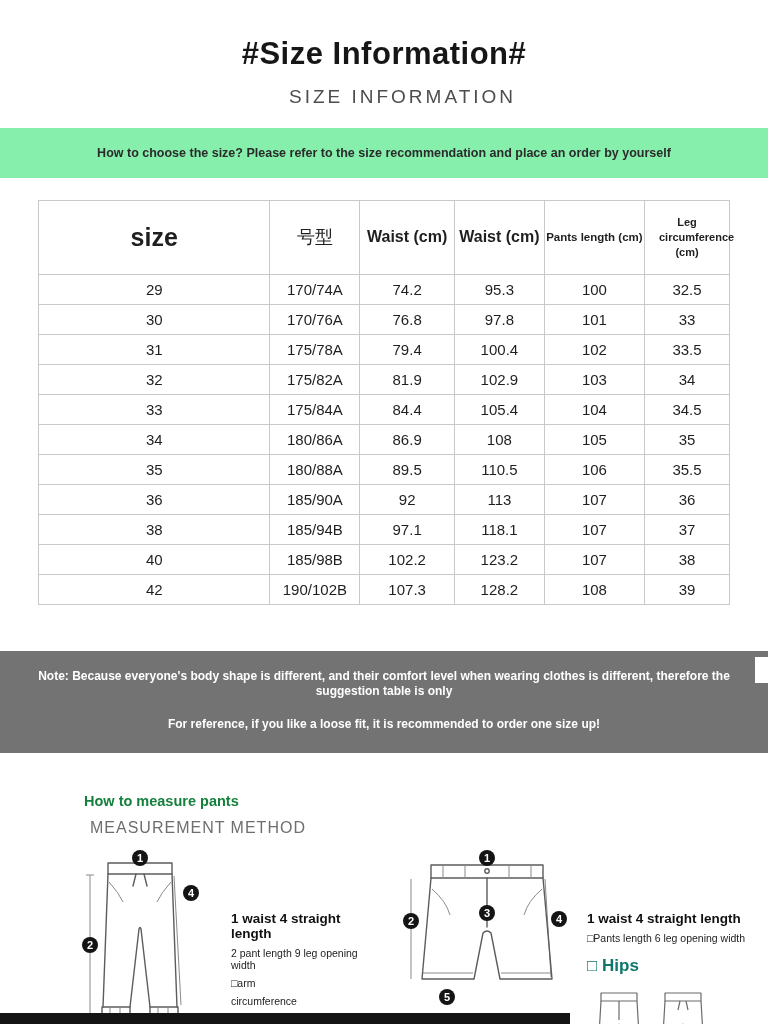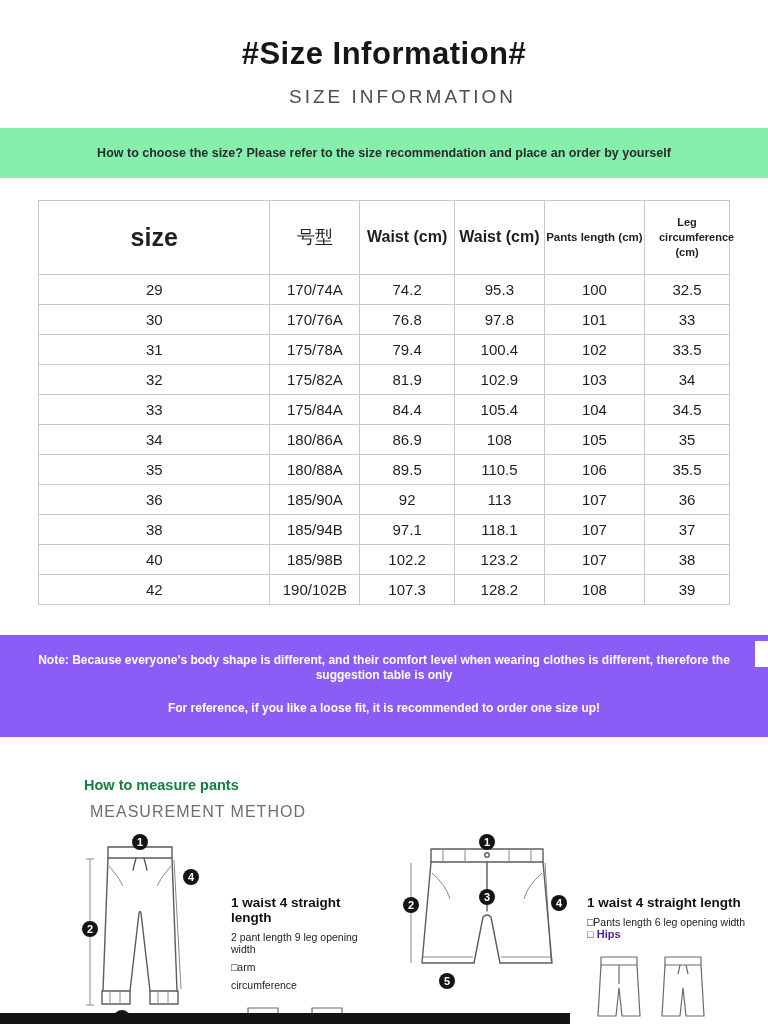--- a/index.html
+++ b/index.html
@@ -17,38 +17,38 @@
   .size-table th, .size-table td { border:1px solid #c9c9c9; text-align:center; color:#1f1f1f; background:#fff; }
   .size-table thead tr { height:56px; }
   .size-table td { height:30px; font-size:15px; }
   th.th-size   { width:33.5%; font-size:25px; font-weight:700;text-align:center; }
   th.th-model  { width:13%;   font-size:18px; font-weight:400; }
   th.th-waist  { width:13.7%; font-size:16px; font-weight:700; }
   th.th-hips   { width:13%;   font-size:16px; font-weight:700; }
   th.th-length { width:14.5%; font-size:11.5px; font-weight:700; }
   th.th-leg    { width:12.3%; font-size:11px; font-weight:600; line-height:1.35; padding:14px; }
 
-  .note-band { position:relative; margin-top:30px; background:#8b5cf6; padding:18px 28px 21px 28px; text-align:center; }
+  .note-band { position:relative; margin-top:46px; background:#737373; padding:18px 28px 21px 28px; text-align:center; }
   .note-band p { color:#ffffff; font-size:12px; font-weight:700; line-height:1.3; }
   .note-band p + p { margin-top:17px; }
   .note-notch { position:absolute; right:0; top:6px; width:13px; height:26px; background:#fff; }
 
   .measure-title { margin:40px 0 0 84px; font-size:14.5px; font-weight:700; color:#15803d; }
   .measure-subtitle { margin:10px 0 0 90px; font-size:16px; color:#6e6e6e; letter-spacing:1px; }
 
   .diagrams { display:flex; align-items:flex-start; margin:12px 0 0 70px; }
   .fig { flex:0 0 auto; }
   .fig-pants { width:155px; }
   .fig-shorts { width:180px; margin-left:18px; }
   .m-col { flex:0 0 auto; padding-top:14px; }
   .m-col-left { width:150px; margin-left:6px; }
   .m-col-right { width:160px; margin-left:8px; }
   .m-line-bold { font-size:13.5px; font-weight:700; color:#111;margin-top:48px; }
   .m-line-small { font-size:10.5px; color:#222; margin-top:6px; }
-  .m-line-hips { font-size:11px; font-weight:700; color:#4c1d95; }
+  .m-line-hips { font-size:17px; font-weight:700; color:#0f766e; margin-top:12px; }
   .minis { display:flex; gap:16px; margin-top:14px; margin-left:8px; }
 
   svg .draw { stroke:#5c5c5c; fill:none; stroke-width:1.4; stroke-linejoin:round; stroke-linecap:round; }
   svg .thin { stroke:#8a8a8a; fill:none; stroke-width:1; }
   svg .mini { stroke:#6b6b6b; fill:none; stroke-width:1.2; stroke-linejoin:round; }
   svg .marker-dot { fill:#141414; }
   svg .marker-num { fill:#ffffff; font-size:11px; font-weight:700; font-family:"Liberation Sans",sans-serif; }
 
   .footer-bar { position:absolute; left:0; bottom:0; width:570px; height:11px; background:#141414; }
 </style>

